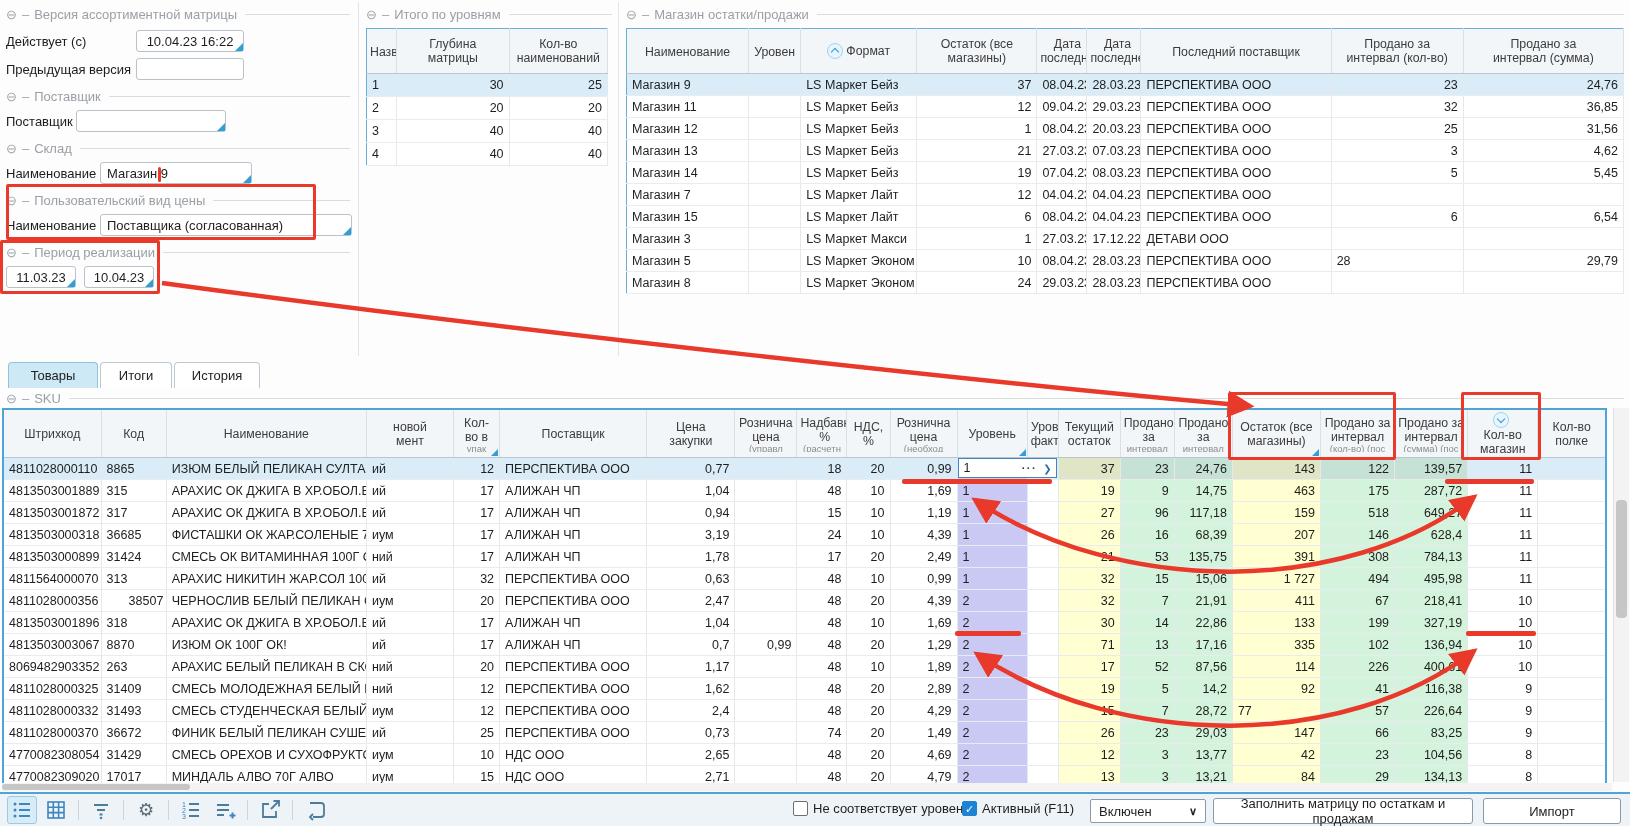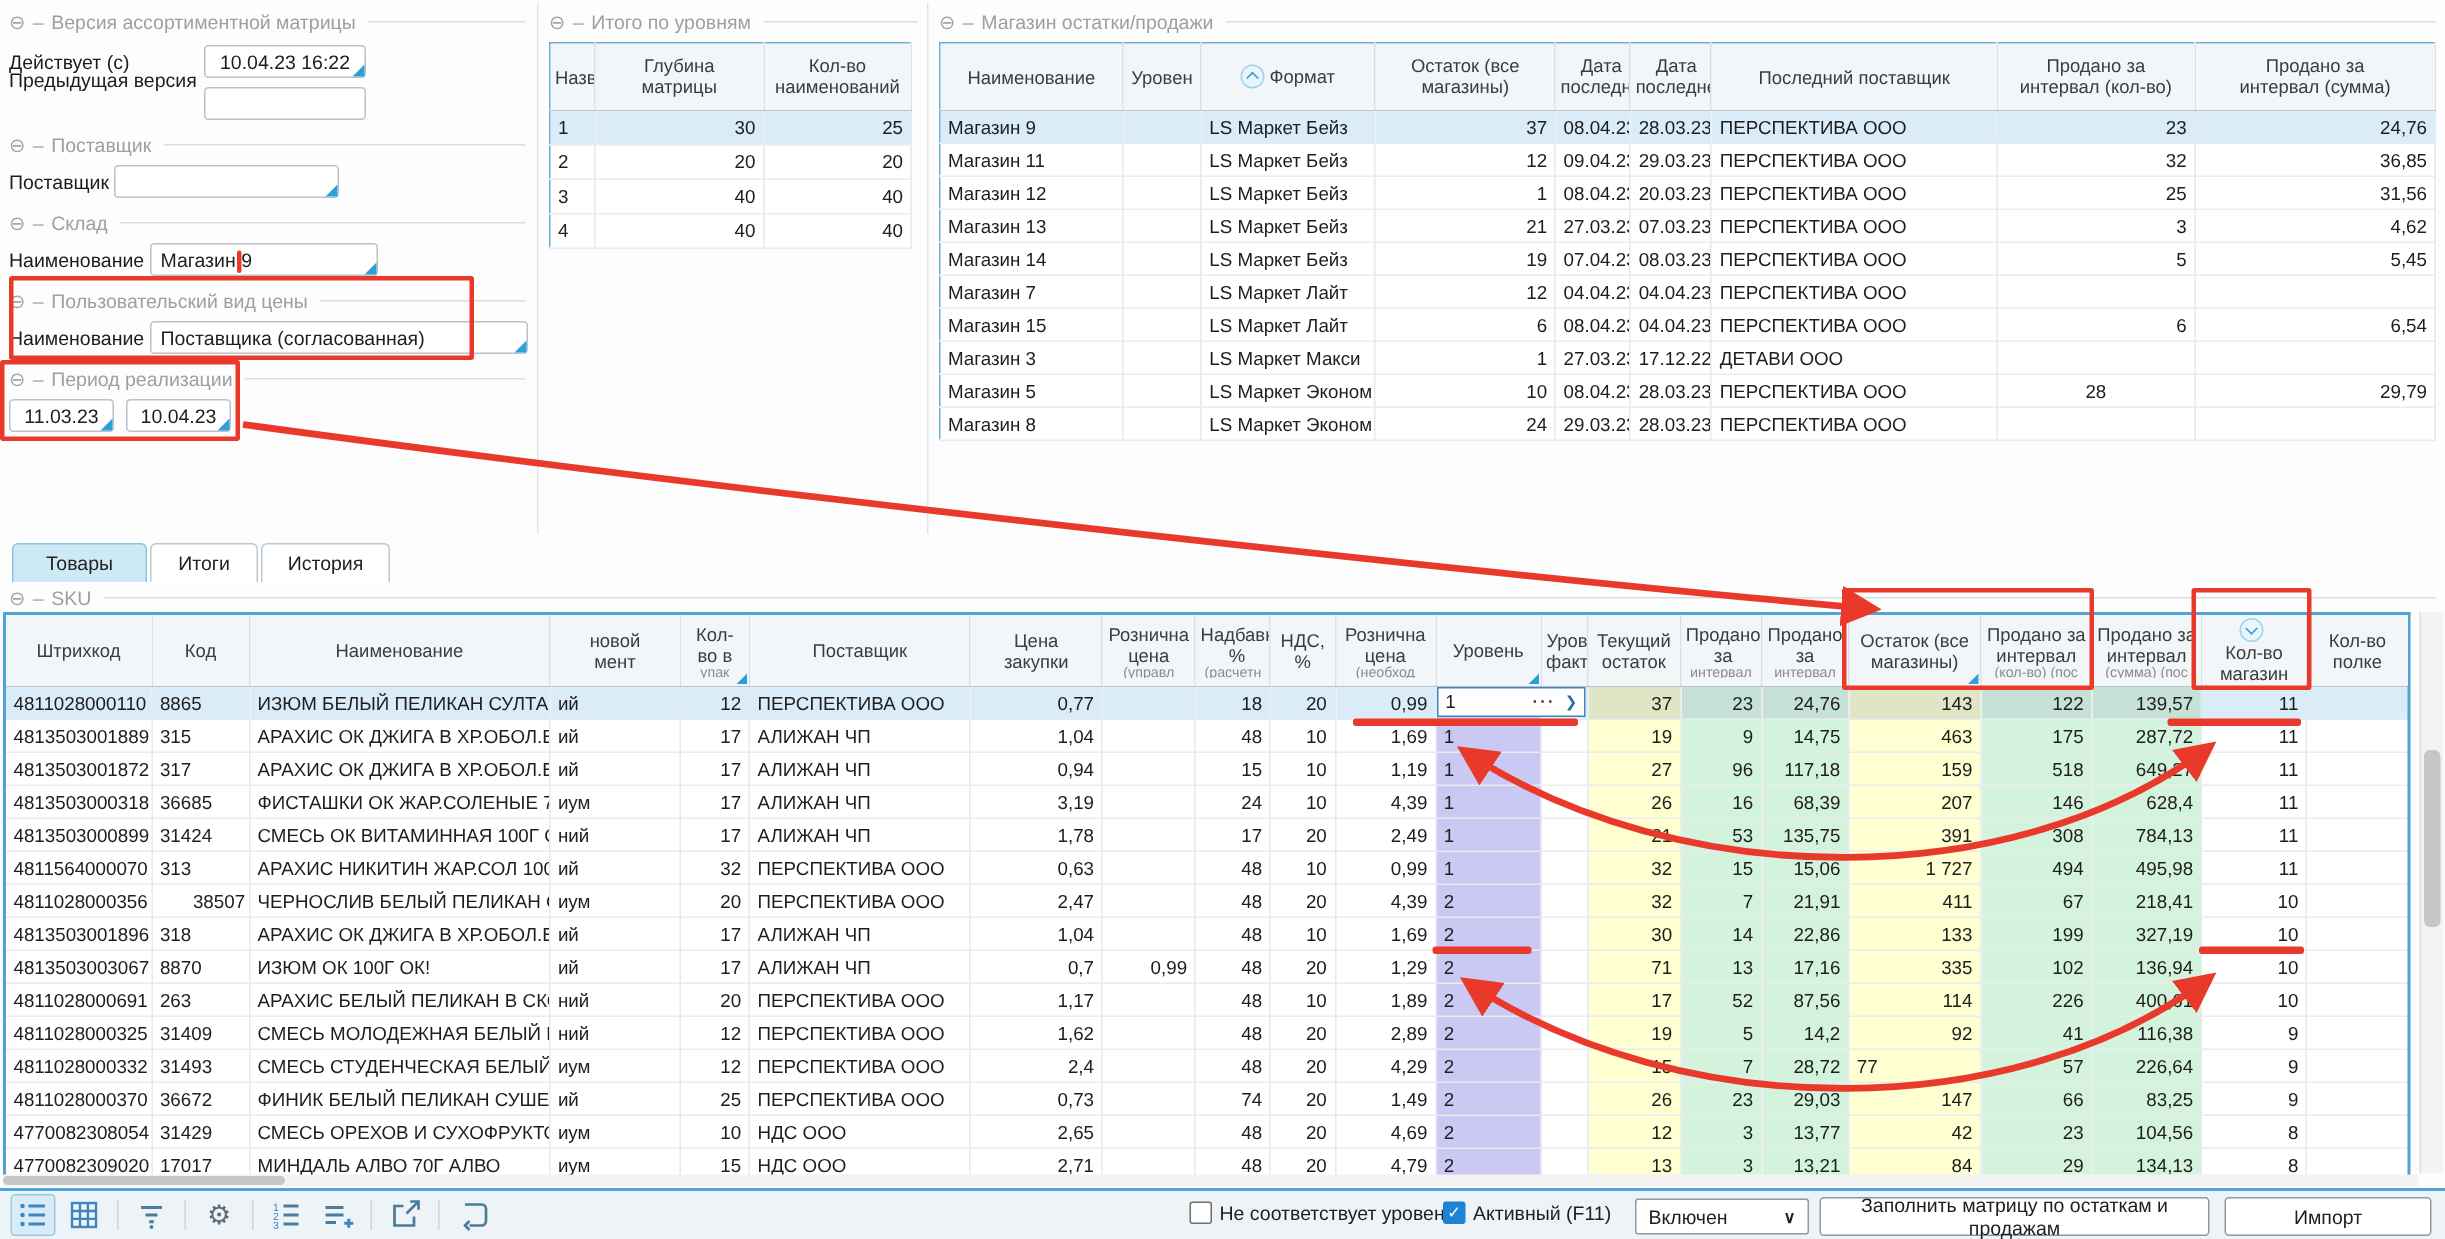--- a/index.html
+++ b/index.html
@@ -75,21 +75,21 @@
     <div class="grp" style="position:absolute;left:2px;top:0;right:4px;">
       <span class="gt-minus">⊖</span>
         <span class="gt-dash">–</span>
       <span>Версия ассортиментной матрицы</span>
         <span class="gt-line"></span>
     </div>
     <span class="flabel" style="position:absolute;left:2px;top:28px;">Действует (с)</span>
     <div class="tbox corner center" style="left:132px;top:24px;width:108px;">
         <span>10.04.23 16:22</span>
       </div>
-    <span class="flabel" style="position:absolute;left:2px;top:40px;">Предыдущая версия</span>
+    <span class="flabel" style="position:absolute;left:2px;top:56px;">Предыдущая версия</span>
     <div class="tbox" style="left:132px;top:52px;width:108px;">
         <span></span>
       </div>
 
     <div class="grp" style="position:absolute;left:2px;top:82px;right:4px;">
       <span class="gt-minus">⊖</span>
         <span class="gt-dash">–</span>
       <span>Поставщик</span>
         <span class="gt-line"></span>
     </div>
@@ -307,21 +307,21 @@
           <td style="text-align: right;"></td>
         </tr>
         <tr style="height: 21px;">
           <td style="text-align: left;">Магазин 5</td>
           <td style="text-align: left;"></td>
           <td style="text-align: left;">LS Маркет Эконом</td>
           <td style="text-align: right;">10</td>
           <td style="text-align: center;">08.04.23</td>
           <td style="text-align: center;">28.03.23</td>
           <td style="text-align: left;">ПЕРСПЕКТИВА ООО</td>
-          <td style="text-align: center; margin-left: 48px;">28</td>
+          <td style="text-align: left; margin-left: 48px;">28</td>
           <td style="text-align: right;">29,79</td>
         </tr>
         <tr style="height: 21px;">
           <td style="text-align: left;">Магазин 8</td>
           <td style="text-align: left;"></td>
           <td style="text-align: left;">LS Маркет Эконом</td>
           <td style="text-align: right;">24</td>
           <td style="text-align: center;">29.03.23</td>
           <td style="text-align: center;">28.03.23</td>
           <td style="text-align: left;">ПЕРСПЕКТИВА ООО</td>
@@ -622,21 +622,21 @@
           <td class="col-yellow" style="text-align: right;">71</td>
           <td class="col-green" style="text-align: right;">13</td>
           <td class="col-green" style="text-align: right;">17,16</td>
           <td class="col-yellow" style="text-align: right;">335</td>
           <td class="col-green" style="text-align: right;">102</td>
           <td class="col-green" style="text-align: right;">136,94</td>
           <td style="text-align: right;">10</td>
           <td style="text-align: right;"></td>
         </tr>
         <tr style="height: 21px;">
-          <td style="text-align: left;">4811028000691</td>
+          <td style="text-align: left;">8069482903352</td>
           <td style="text-align: left;">263</td>
           <td style="text-align: left;">АРАХИС БЕЛЫЙ ПЕЛИКАН В СКОРЛ</td>
           <td style="text-align: left;">ний</td>
           <td style="text-align: right;">20</td>
           <td style="text-align: left;">ПЕРСПЕКТИВА ООО</td>
           <td style="text-align: right;">1,17</td>
           <td style="text-align: right;"></td>
           <td style="text-align: right;">48</td>
           <td style="text-align: right;">10</td>
           <td style="text-align: right;">1,89</td>

